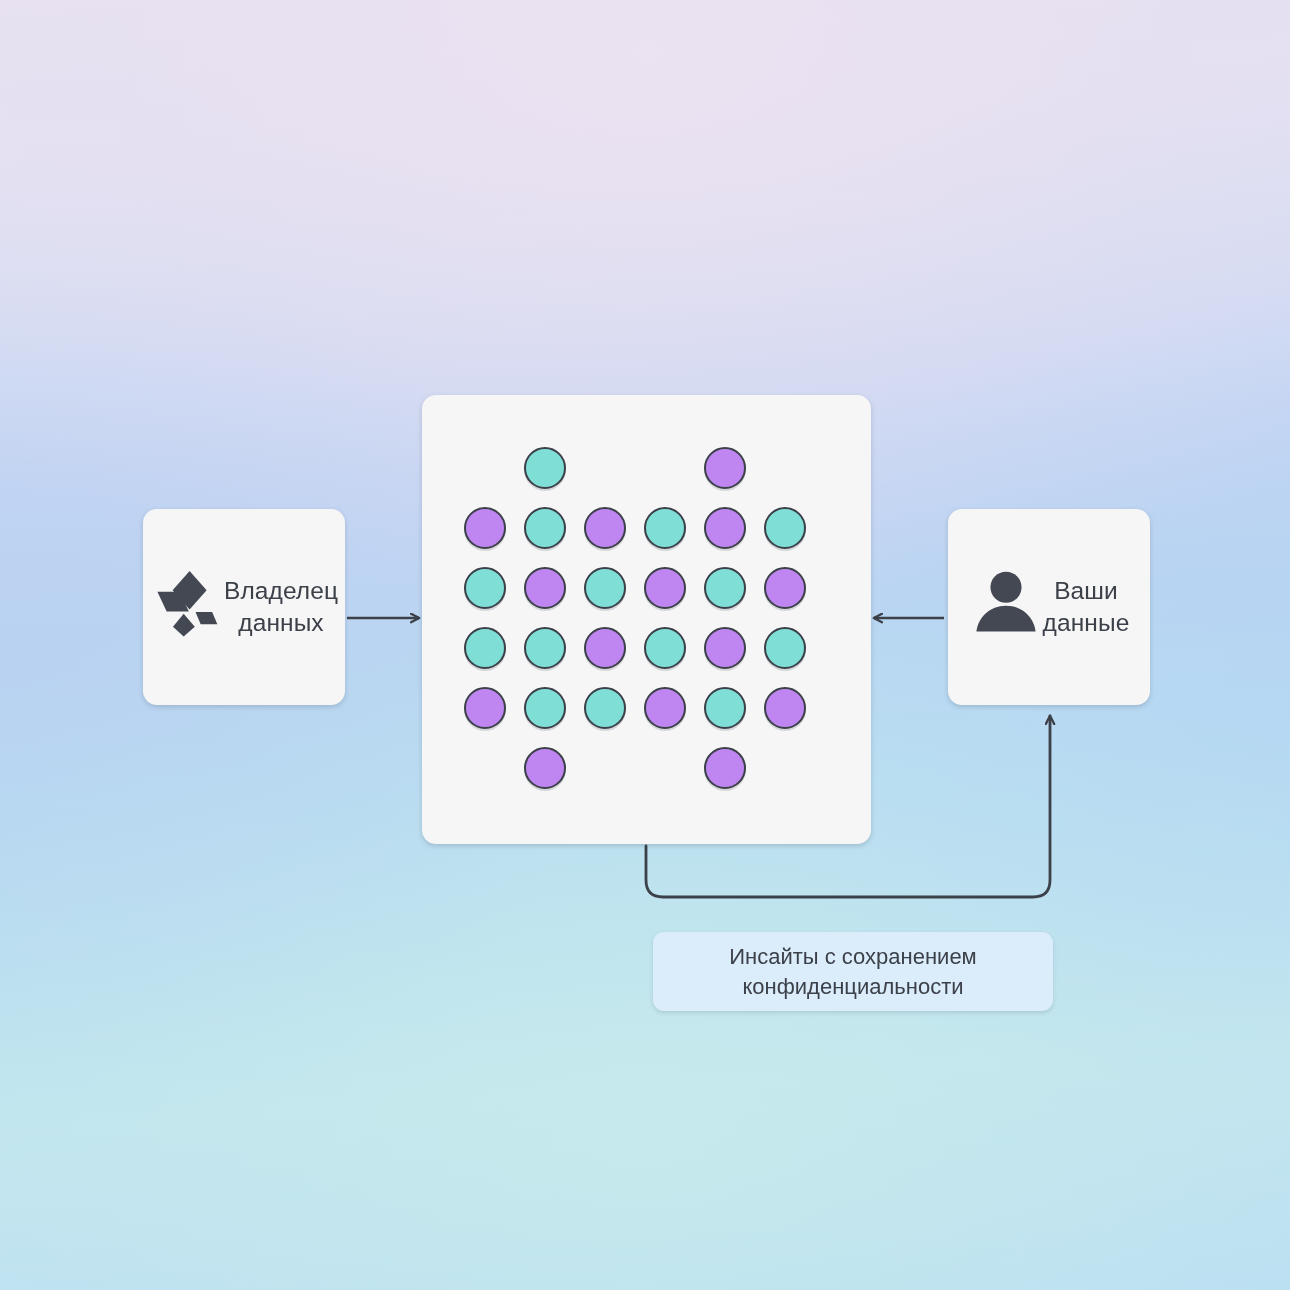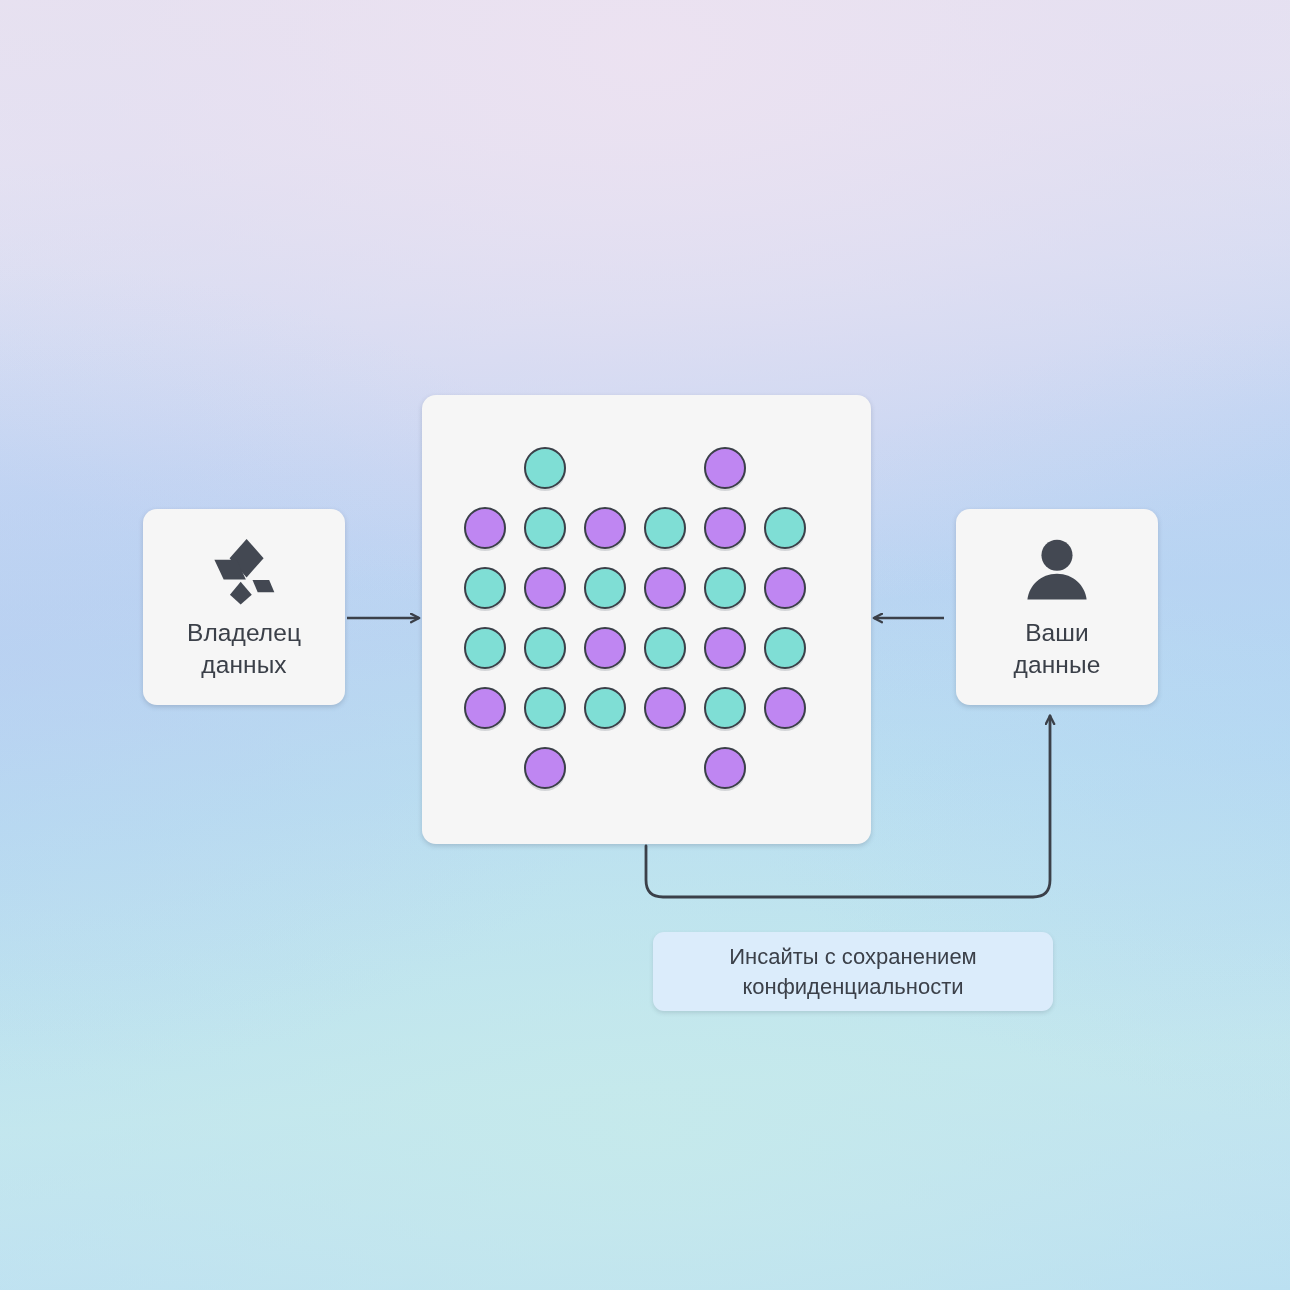--- a/index.html
+++ b/index.html
@@ -81,26 +81,25 @@
     border-radius: 14px;
     box-shadow: 0 2px 5px rgba(60,70,90,0.22);
     box-sizing: border-box;
   }
 
   
   .node-card {
     width: 202px;
     height: 196px;
     display: flex;
-    flex-direction: column;
     align-items: center;
     justify-content: center;
   }
   #node-owner  { left: 143px; top: 509px; }
-  #node-yours  { left: 948px; top: 509px; margin-left: 8px; }
+  #node-yours  { left: 948px; top: 509px; }
 
   .node-icon {
     width: 74px;
     height: 74px;
     display: block;
     margin-bottom: 10px;
   }
   .node-label {
     font-size: 24.5px;
     line-height: 1.32;

